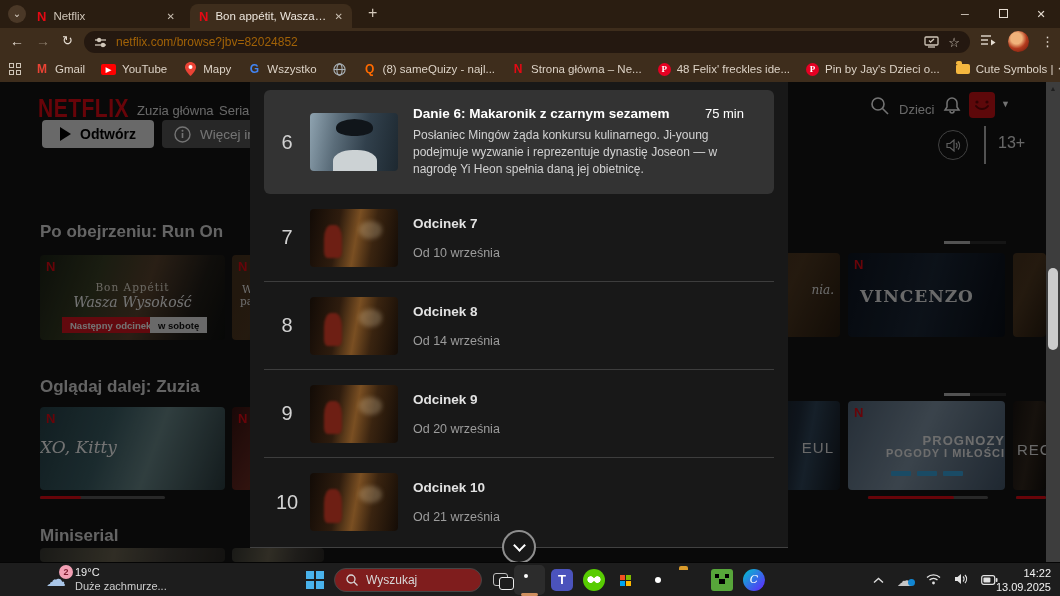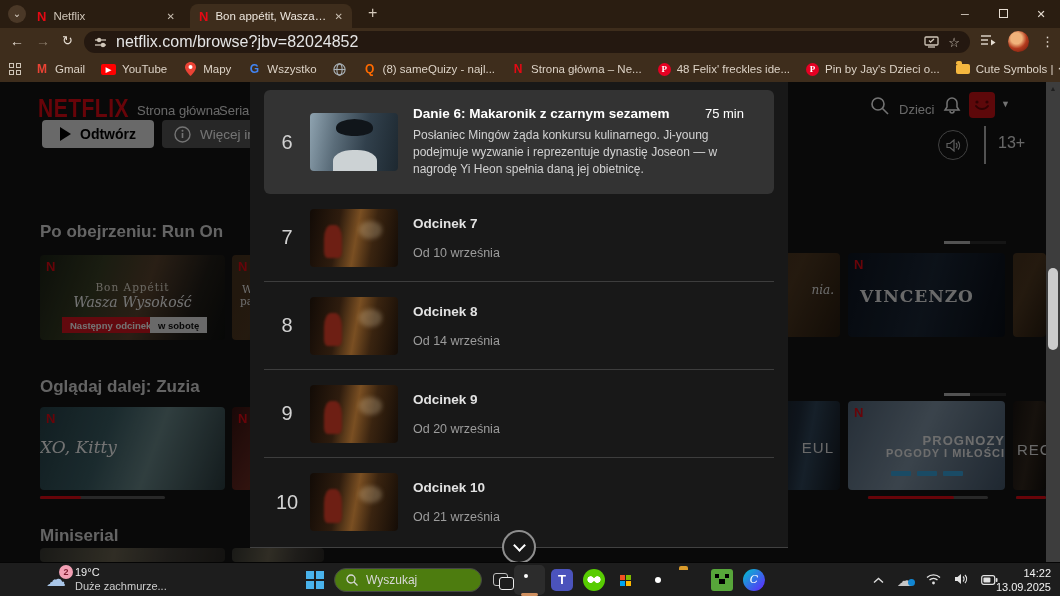--- a/index.html
+++ b/index.html
@@ -17,21 +17,21 @@
   .tab-x{font-size:10px;color:#c9bfb2;flex:none}
   .newtab{position:absolute;left:368px;top:4px;font-size:16px;color:#d5cabc}
   .winctl{position:absolute;right:0;top:0;height:28px;display:flex;align-items:center}
   .winctl>div{width:38px;text-align:center;color:#e6ddd2;font-size:11px;line-height:28px}
   .wc-max i{display:inline-block;width:9px;height:9px;border:1px solid #e6ddd2}
 
   .toolbar{position:absolute;left:0;top:28px;right:0;height:28px;background:#3e2d1c}
   .navbtn{position:absolute;top:5px;font-size:14px;color:#e6ddd2}
   .nb-back{left:10px}.nb-fwd{left:36px;color:#8d7e6b}.nb-reload{left:62px;font-size:13px}
   .omnibox{position:absolute;left:84px;top:3px;width:886px;height:22px;background:#241810;border-radius:11px;display:flex;align-items:center;padding:0 10px;gap:9px}
-  .omnibox .url{color:#e5e5e5;font-size:16px;flex:1}
+  .omnibox .url{color:#a16207;font-size:12px;flex:1}
   .omni-ic{flex:none;display:flex}
   .toolbar-right{position:absolute;right:6px;top:3px;display:flex;align-items:center;gap:12px}
   .avatar-br{width:21px;height:21px;border-radius:50%;background:radial-gradient(circle at 40% 35%,#f0b27a 0 30%,#b33a1e 55%,#5f1408 100%)}
   .kebab{color:#e6ddd2;font-size:13px}
 
   .bmbar{position:absolute;left:0;top:56px;right:0;height:26px;background:#3e2d1c;display:flex;align-items:center;color:#ddd3c7;font-size:11.5px}
   .bm{display:flex;align-items:center;gap:6px;padding:0 8px;white-space:nowrap;cursor:pointer}
   .bm-div{width:1px;height:14px;background:#5d4b36;margin:0 3px}
   .apps-ic{margin-left:9px;display:grid;grid-template-columns:5px 5px;grid-gap:2px}
   .apps-ic i{width:5px;height:5px;border:1.4px solid #cfc5b8}
@@ -121,21 +121,21 @@
 
   
   .taskbar{position:absolute;left:0;top:562px;width:1060px;height:34px;background:#1d1d1d;border-top:1px solid #050505}
   .tb-weather{position:absolute;left:46px;top:2px;display:flex;align-items:center;gap:9px}
   .wcloud{position:relative;font-size:20px;color:#a9c6e8;line-height:26px}
   .wbadge{position:absolute;left:13px;top:-1px;width:14px;height:14px;border-radius:50%;background:#f2a0b4;color:#7e1b2e;font-size:9px;font-weight:bold;text-align:center;line-height:14px}
   .wtxt{font-size:11px;line-height:14px}
   .wtemp{color:#ececec}.wcond{color:#cccccc}
   .tb-start{position:absolute;left:306px;top:8px;display:grid;grid-template-columns:8px 8px;grid-gap:1.5px}
   .tb-start i{width:8px;height:8px;background:#49b2ea}
-  .tb-search{position:absolute;left:334px;top:5px;width:148px;height:24px;background:#4d7c0f;border:1px solid #454545;border-radius:13px;display:flex;align-items:center;gap:8px;padding:0 11px;color:#d8d8d8;font-size:12px}
+  .tb-search{position:absolute;left:334px;top:5px;width:148px;height:24px;background:#7f1d1d;border:1px solid #454545;border-radius:13px;display:flex;align-items:center;gap:8px;padding:0 11px;color:#d8d8d8;font-size:12px}
   .tb-ic{position:absolute;top:6px;width:22px;height:22px}
   .chrome-hl{position:absolute;left:514px;top:2px;width:31px;height:30px;background:rgba(255,255,255,.07);border-radius:5px}
   .ind{position:absolute;left:521px;top:30px;width:17px;height:3px;background:#cf8f5f;border-radius:2px}
   .ic-tview::before{content:"";position:absolute;left:2px;top:4px;width:13px;height:11px;border:1.6px solid #bdbdbd;border-radius:3px}
   .ic-tview::after{content:"";position:absolute;left:8px;top:8px;width:13px;height:11px;background:#1d1d1d;border:1.6px solid #ececec;border-radius:3px}
   .ic-chrome{border-radius:50%;background:conic-gradient(from -45deg,#ea4335 0 33%,#fbbc05 0 66%,#34a853 0 100%);position:relative}
   .ic-chrome::after{content:"";position:absolute;inset:5px;background:#4285f4;border:2.2px solid #fff;border-radius:50%}
   .ic-teams{background:#4b53bc;border-radius:5px;color:#fff;font-weight:bold;font-size:13px;text-align:center;line-height:22px}
   .ic-duo{border-radius:50%;background:radial-gradient(circle at 35% 48%,#fff 3px,transparent 3.6px),radial-gradient(circle at 65% 48%,#fff 3px,transparent 3.6px),#58cc02}
   .ic-store{background:#eef4fb;border-radius:4px;position:relative}
@@ -283,21 +283,21 @@
     <div class="bm-spacer"></div>
 
     <span class="bm-div"></span>
 
   </div>
 
   <div class="nf">
 
     <div>
       <div class="abs nf-logo">NETFLIX</div>
-      <div class="abs nf-link" style="left:137px;top:21px">Strona główna</div>
+      <div class="abs nf-link" style="left:137px;top:21px">Zuzia główna</div>
       <div class="abs nf-link" style="left:219px;top:21px">Seriale</div>
       <div class="abs hdr-ic" style="left:870px;top:14px">
         <svg width="19" height="19" viewBox="0 0 19 19">
             <circle cx="8" cy="8" r="6" fill="none" stroke="#fff" stroke-width="1.6"></circle>
             <line x1="12.5" y1="12.5" x2="18" y2="18" stroke="#fff" stroke-width="1.6"></line>
           </svg>
       </div>
       <div class="abs nf-link" style="left:899px;top:20px">Dzieci</div>
       <div class="abs hdr-ic" style="left:943px;top:14px">
         <svg width="18" height="19" viewBox="0 0 18 19">

